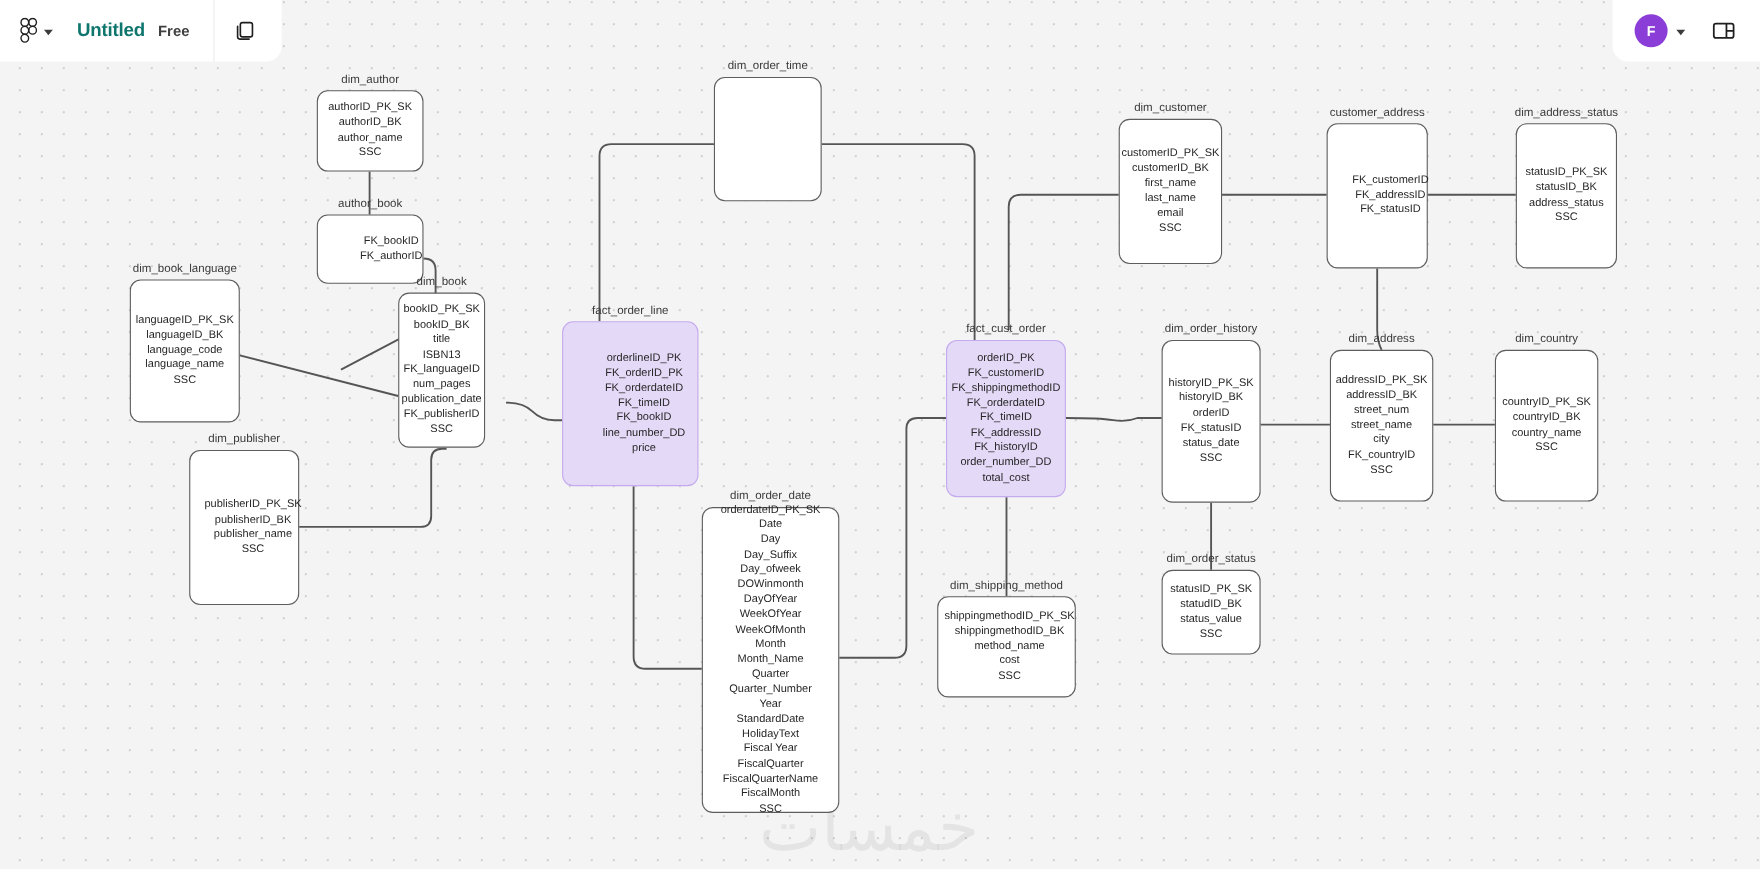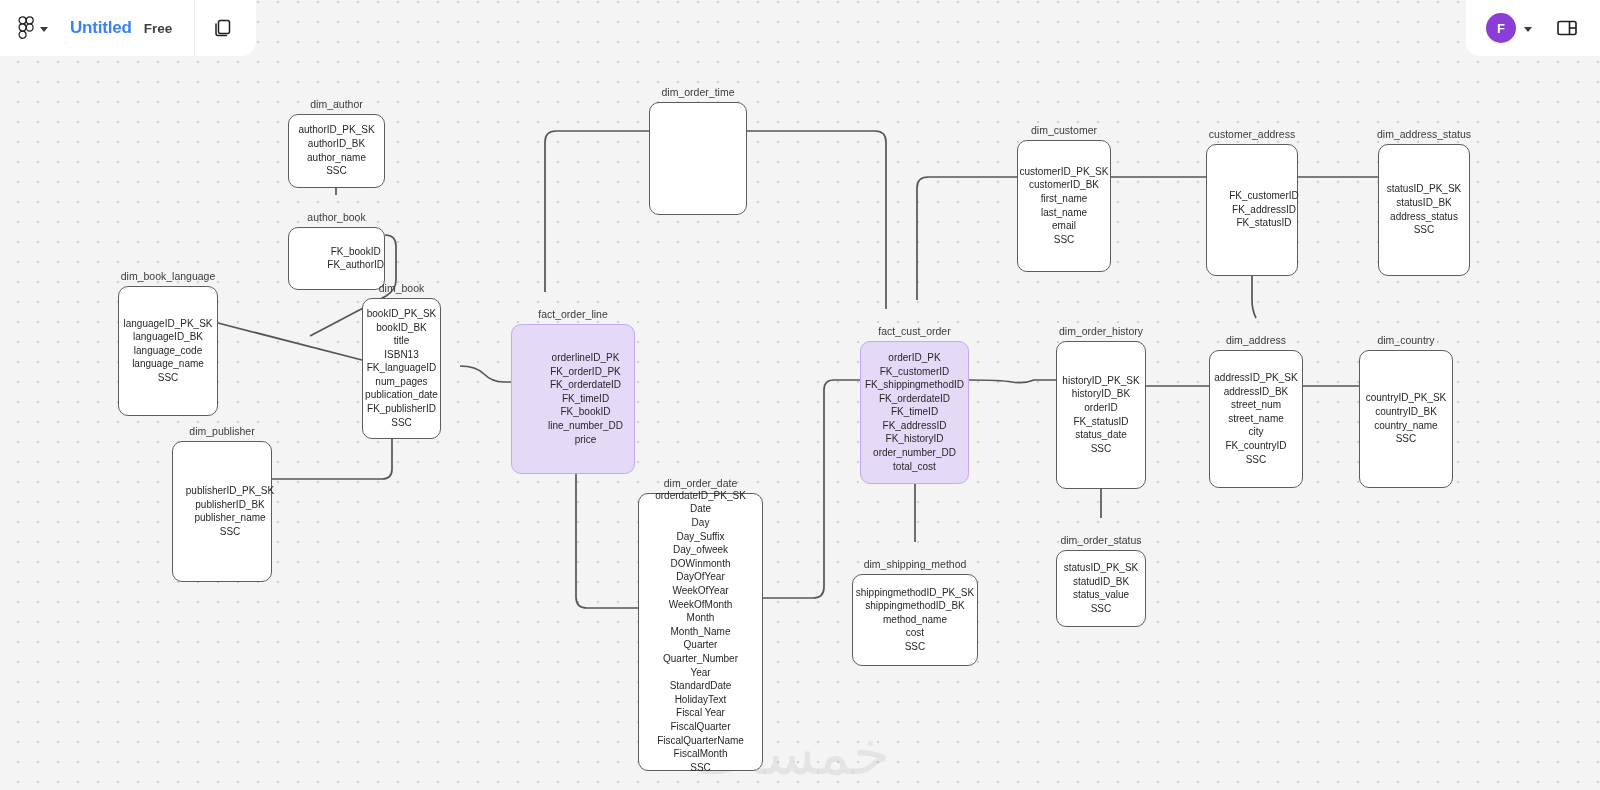--- a/index.html
+++ b/index.html
@@ -47,21 +47,21 @@
   .figma-logo { width: 17px; height: 24px; display: block; }
   .chev {
     width: 0; height: 0;
     border-left: 4px solid transparent;
     border-right: 4px solid transparent;
     border-top: 5px solid #3b3b3b;
     margin-top: 2px;
   }
   #doc-title {
     margin-left: 22px;
-    font-size: 17px; font-weight: bold; color: #3b82f6;
+    font-size: 17px; font-weight: bold; color: #0f766e;
     letter-spacing: -0.2px;
   }
   #plan-badge {
     margin-left: 12px;
     font-size: 13.5px; font-weight: bold;
     color: #404040;
   }
   #topbar-divider {
     width: 1px; height: 56px; background: #ececec;
     margin-left: 22px;
@@ -103,21 +103,20 @@
 
   
   .tbl {
     position: absolute;
     border: 1.6px solid #5d5d5d;
     border-radius: 10px;
     background: #ffffff;
     display: flex; flex-direction: column;
     align-items: center; justify-content: center;
     z-index: 10;
-    margin-top: 32px;
   }
   .tbl.fact {
     background: #e4d9f7;
     border-color: #c4aaee;
   }
   .tbl-label {
     position: absolute;
     top: -17px; left: 50%;
     transform: translateX(-50%);
     font-size: 10.5px; color: #3b3b3b;
@@ -283,21 +282,21 @@
           <div class="fld">FK_customerID</div>
           <div class="fld">FK_shippingmethodID</div>
           <div class="fld">FK_orderdateID</div>
           <div class="fld">FK_timeID</div>
           <div class="fld">FK_addressID</div>
           <div class="fld">FK_historyID</div>
           <div class="fld">order_number_DD</div>
           <div class="fld">total_cost</div>
         </div>
       </div>
-      <div class="tbl" style="left: 852px; top: 542px; width: 126px; height: 92px;">
+      <div class="tbl" style="left: 852px; top: 542px; width: 126px; height: 92px; align-items: flex-end;">
         <div class="tbl-label">dim_shipping_method</div>
         <div class="tbl-fields">
           <div class="fld">shippingmethodID_PK_SK</div>
           <div class="fld">shippingmethodID_BK</div>
           <div class="fld">method_name</div>
           <div class="fld">cost</div>
           <div class="fld">SSC</div>
         </div>
       </div>
       <div class="tbl" style="left: 1017px; top: 108px; width: 94px; height: 132px;">

